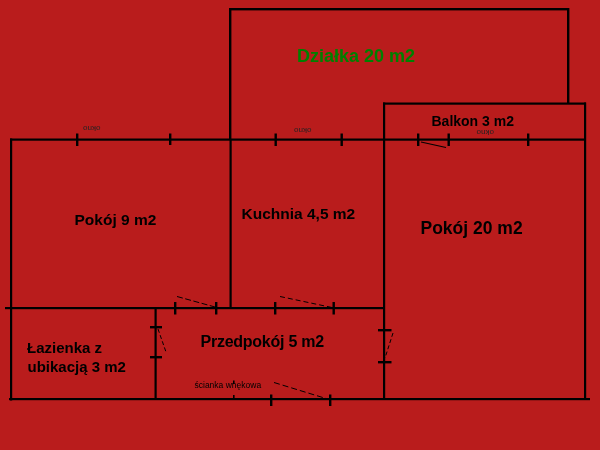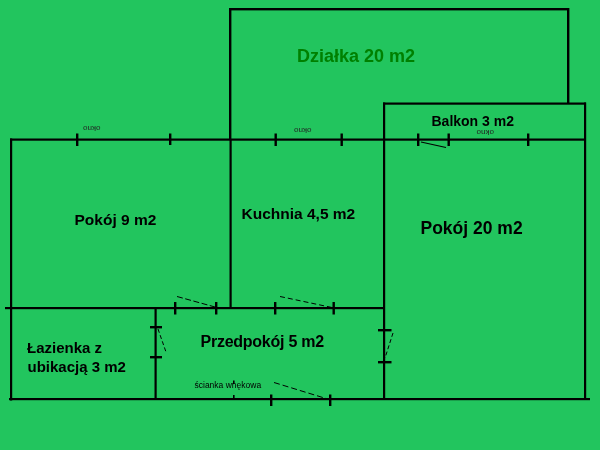--- a/index.html
+++ b/index.html
@@ -1,16 +1,16 @@
 <!DOCTYPE html>
 <html><head>
 <meta charset="utf-8">
 <style>
   html,body{margin:0;padding:0;background:#ffffff;}
-  #plan{position:relative;width:600px;height:450px;background:#22c55e;overflow:hidden;}
+  #plan{position:relative;width:600px;height:450px;background:#b91c1c;overflow:hidden;}
   svg{display:block;}
   text{font-family:"Liberation Sans",sans-serif;}
 </style>
 </head>
 <body>
 
 <div id="plan">
 <svg width="600" height="450" viewBox="0 0 600 450">
 
   <rect x="229" y="8" width="340" height="2.4" fill="#000"></rect>

